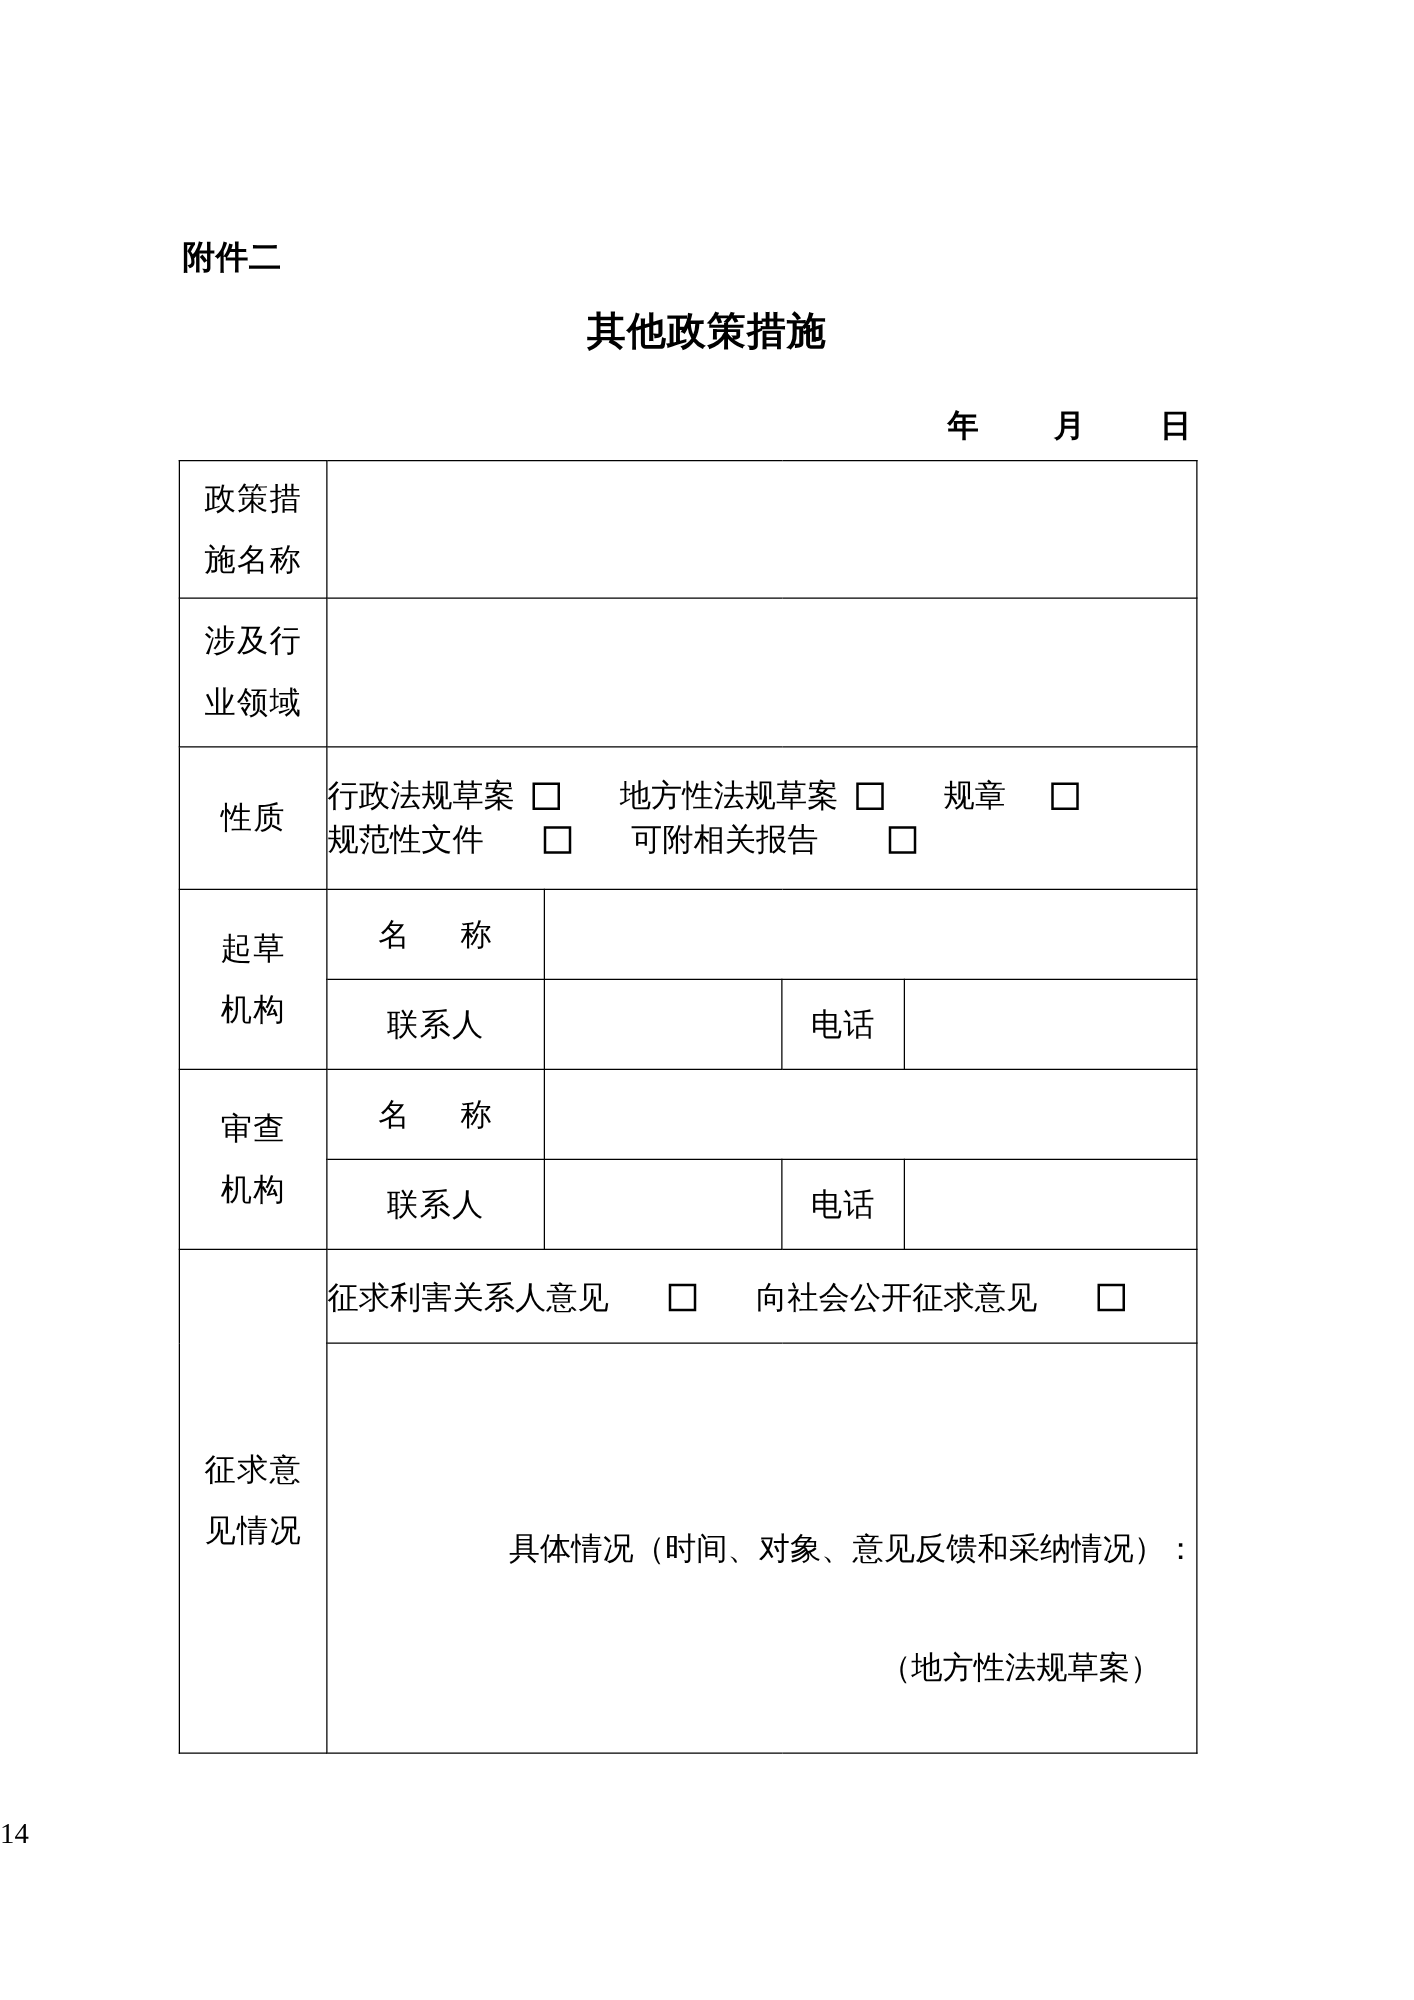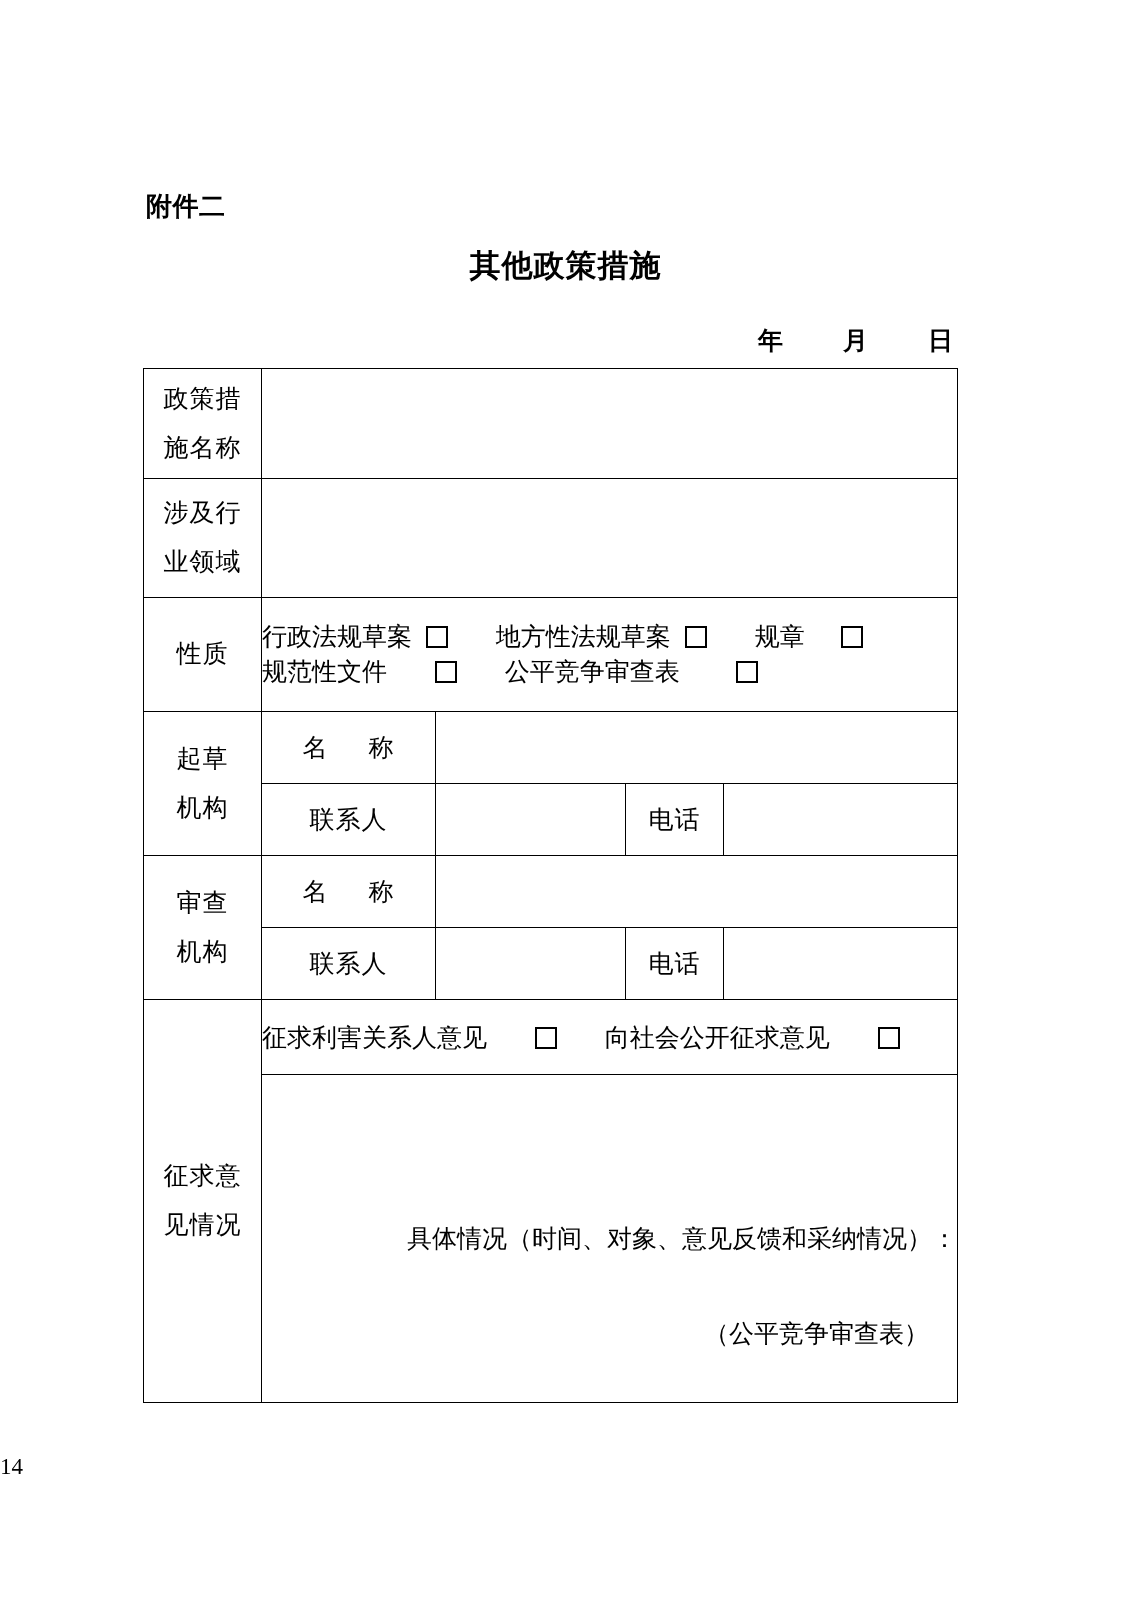--- a/index.html
+++ b/index.html
@@ -232,21 +232,21 @@
             <span class="gap-md"></span>
             <span>规章</span>
             <span class="gap-sm"></span>
             <span class="cbox"></span>
           </span>
           <span class="nature-line">
             <span>规范性文件</span>
             <span class="gap-md"></span>
             <span class="cbox"></span>
             <span class="gap-md"></span>
-            <span>公平竞争审查表</span>
+            <span>可附相关报告</span>
             <span class="gap-lg"></span>
             <span class="cbox"></span>
           </span>
         </td>
       </tr>
 
       <tr class="r-sub">
         <td class="lbl-col" rowspan="2">
           <span class="ln">起草</span>
           <span class="ln">机构</span>
@@ -298,21 +298,21 @@
           <span class="gap-md"></span>
           <span>向社会公开征求意见</span>
           <span class="gap-md"></span>
           <span class="cbox"></span>
         </td>
       </tr>
 
       <tr class="r-detail">
         <td class="detail-cell" colspan="4">
           <span class="detail-head">具体情况（时间、对象、意见反馈和采纳情况）：</span>
-          <span class="detail-note">（公平竞争审查表）</span>
+          <span class="detail-note">（地方性法规草案）</span>
         </td>
       </tr>
 
     </tbody>
   </table>
 
   <div class="page-number">14</div>
 
 </div>
 

